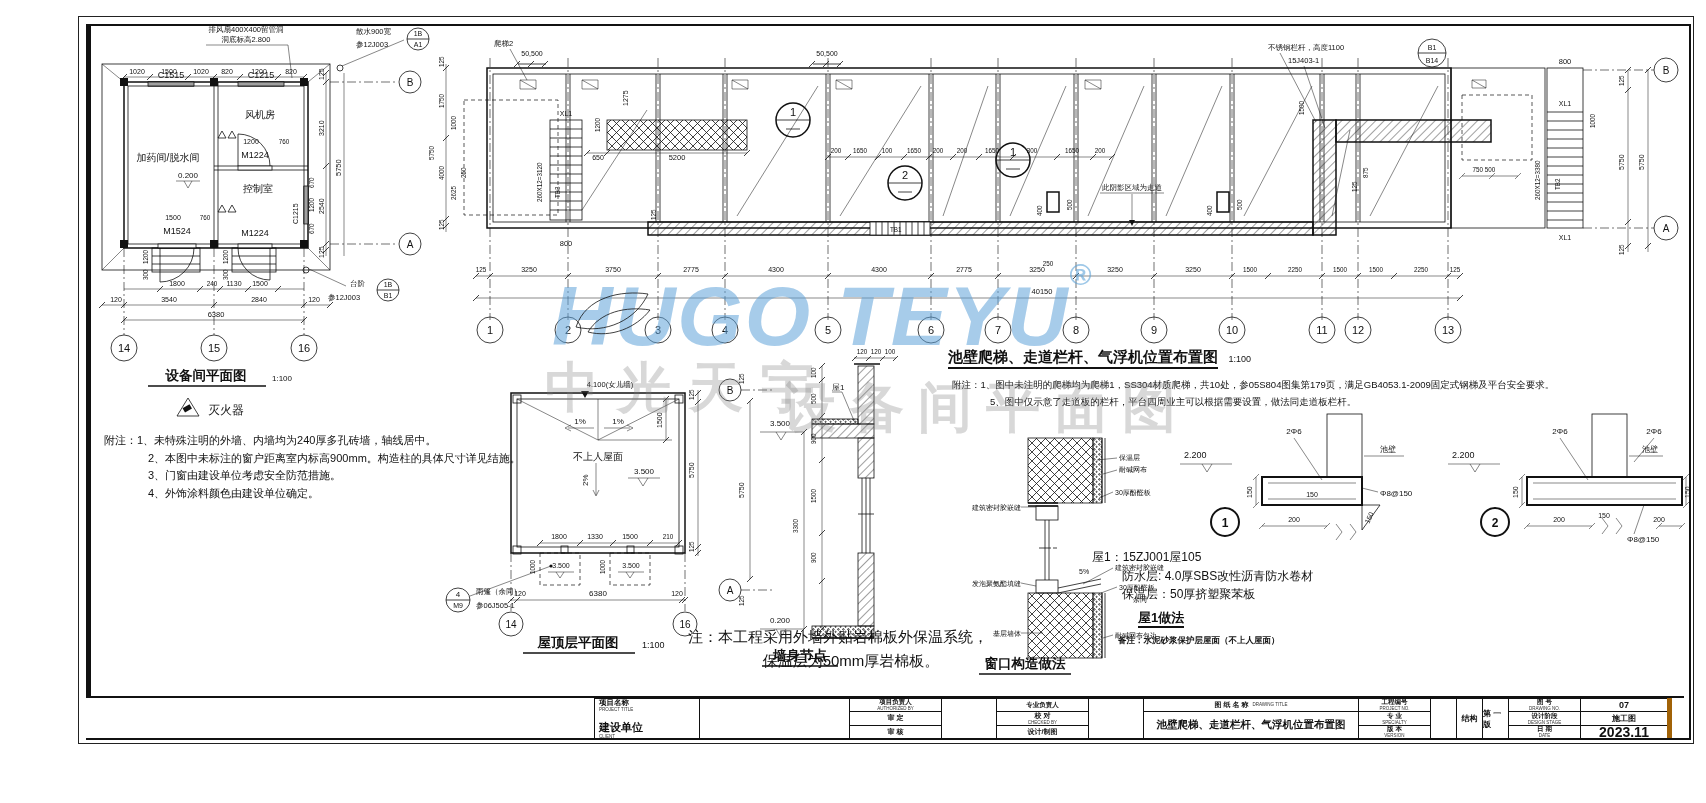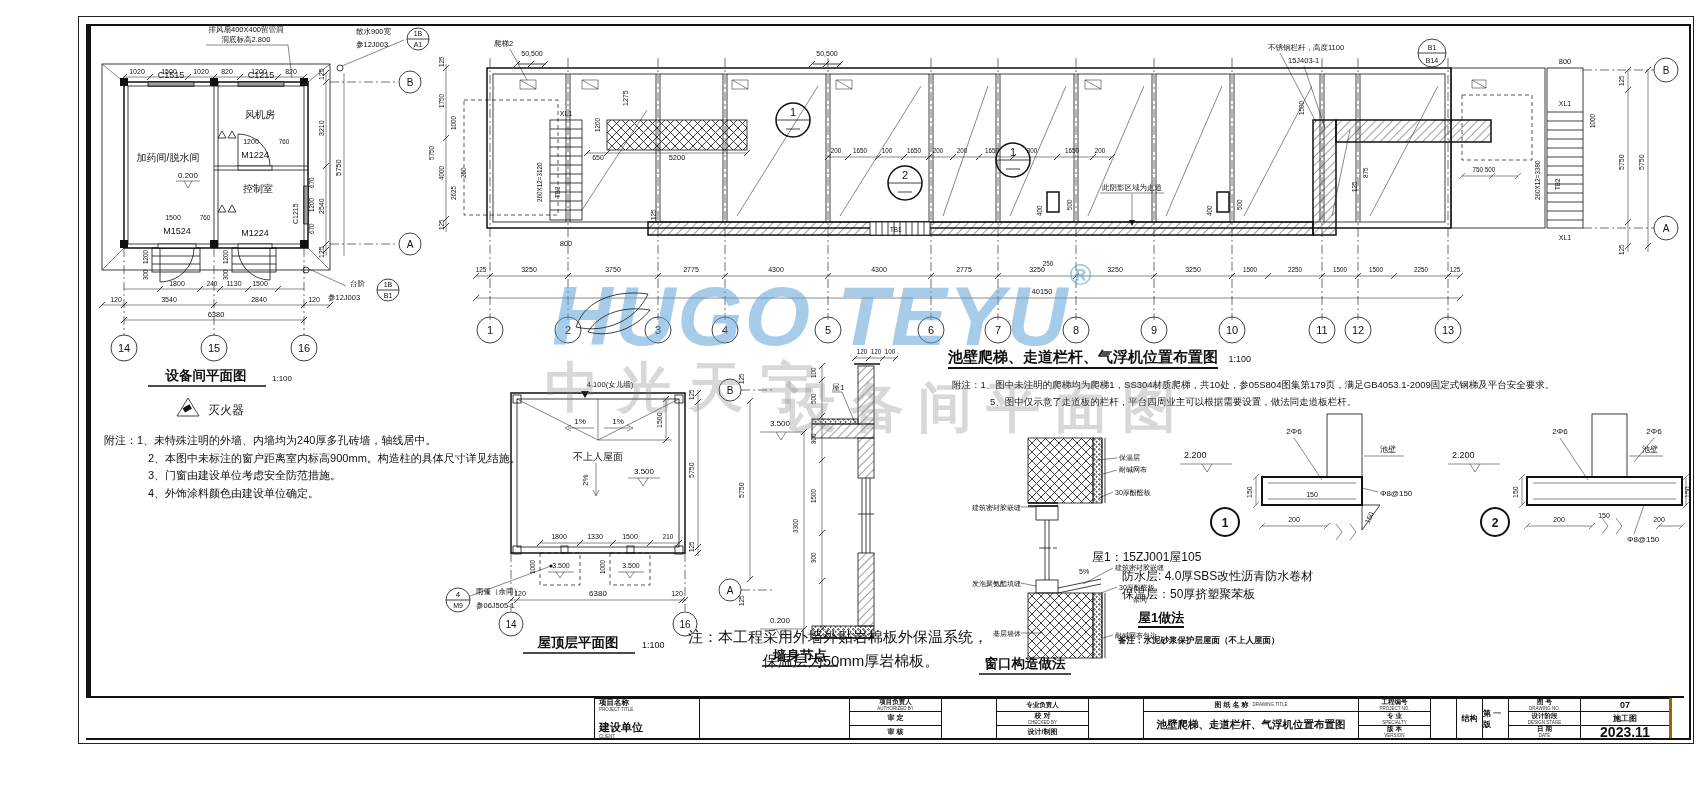--- a/index.html
+++ b/index.html
@@ -802,21 +802,21 @@
       </div>
       <div class="cell" style="flex:1;width:100%;">
         <span style="font-size:6.5px;font-weight:bold;">设计阶段</span>
         <span class="tb-en">DESIGN STAGE</span>
       </div>
       <div class="cell" style="flex:1;width:100%;">
         <span style="font-size:6.5px;font-weight:bold;">日 期</span>
         <span class="tb-en">DATE</span>
       </div>
     </div>
-    <div style="width:92px;display:flex;flex-direction:column;border-right:3px solid #a16207;box-sizing:border-box;">
+    <div style="width:92px;display:flex;flex-direction:column;border-right:5px solid #a16207;box-sizing:border-box;">
       <div class="cell" style="flex:1;width:100%;font-size:9px;font-weight:bold;">07</div>
       <div class="cell" style="flex:1;width:100%;font-size:8px;font-weight:bold;">施工图</div>
       <div class="cell" style="flex:1;width:100%;font-size:14px;font-weight:bold;">2023.11</div>
     </div>
   </div>
 
   <div class="abs" id="wm" style="left:0;top:0;width:100%;height:100%;">
     <div class="abs wm-brand" style="left:552px;top:258px;">
       <span>HUGO TEYU</span><span class="wm-reg">®</span>
     </div>

